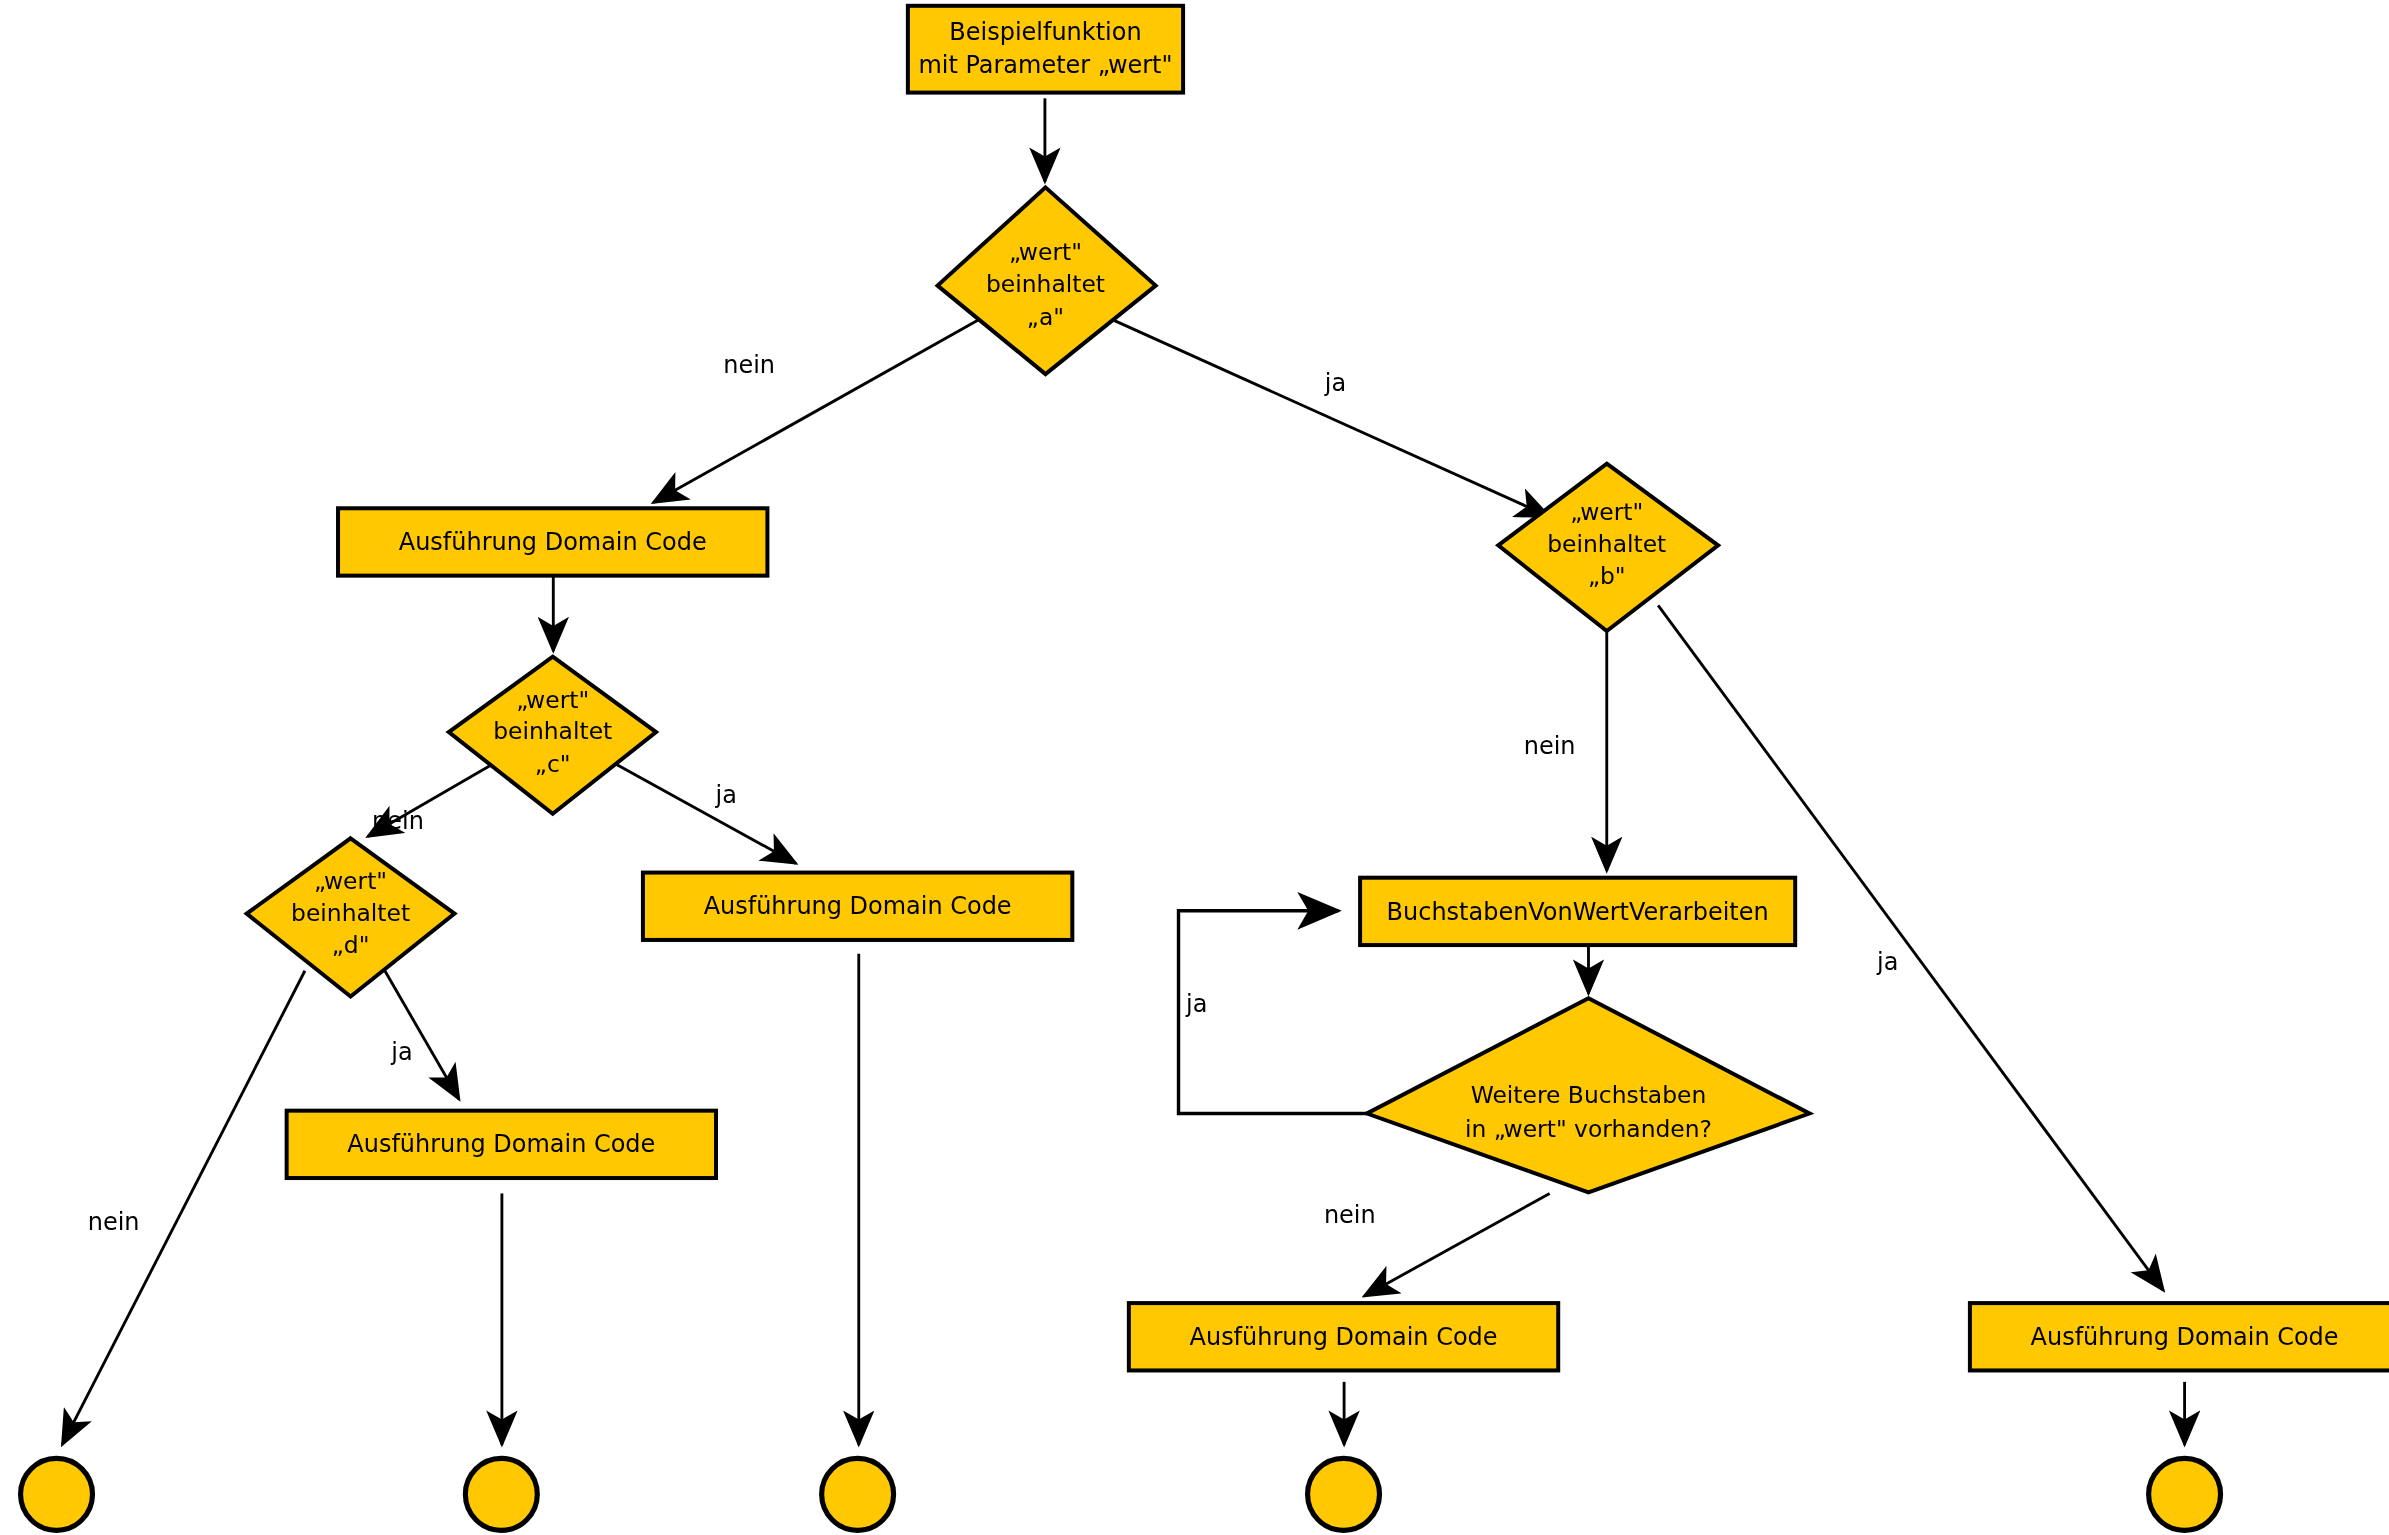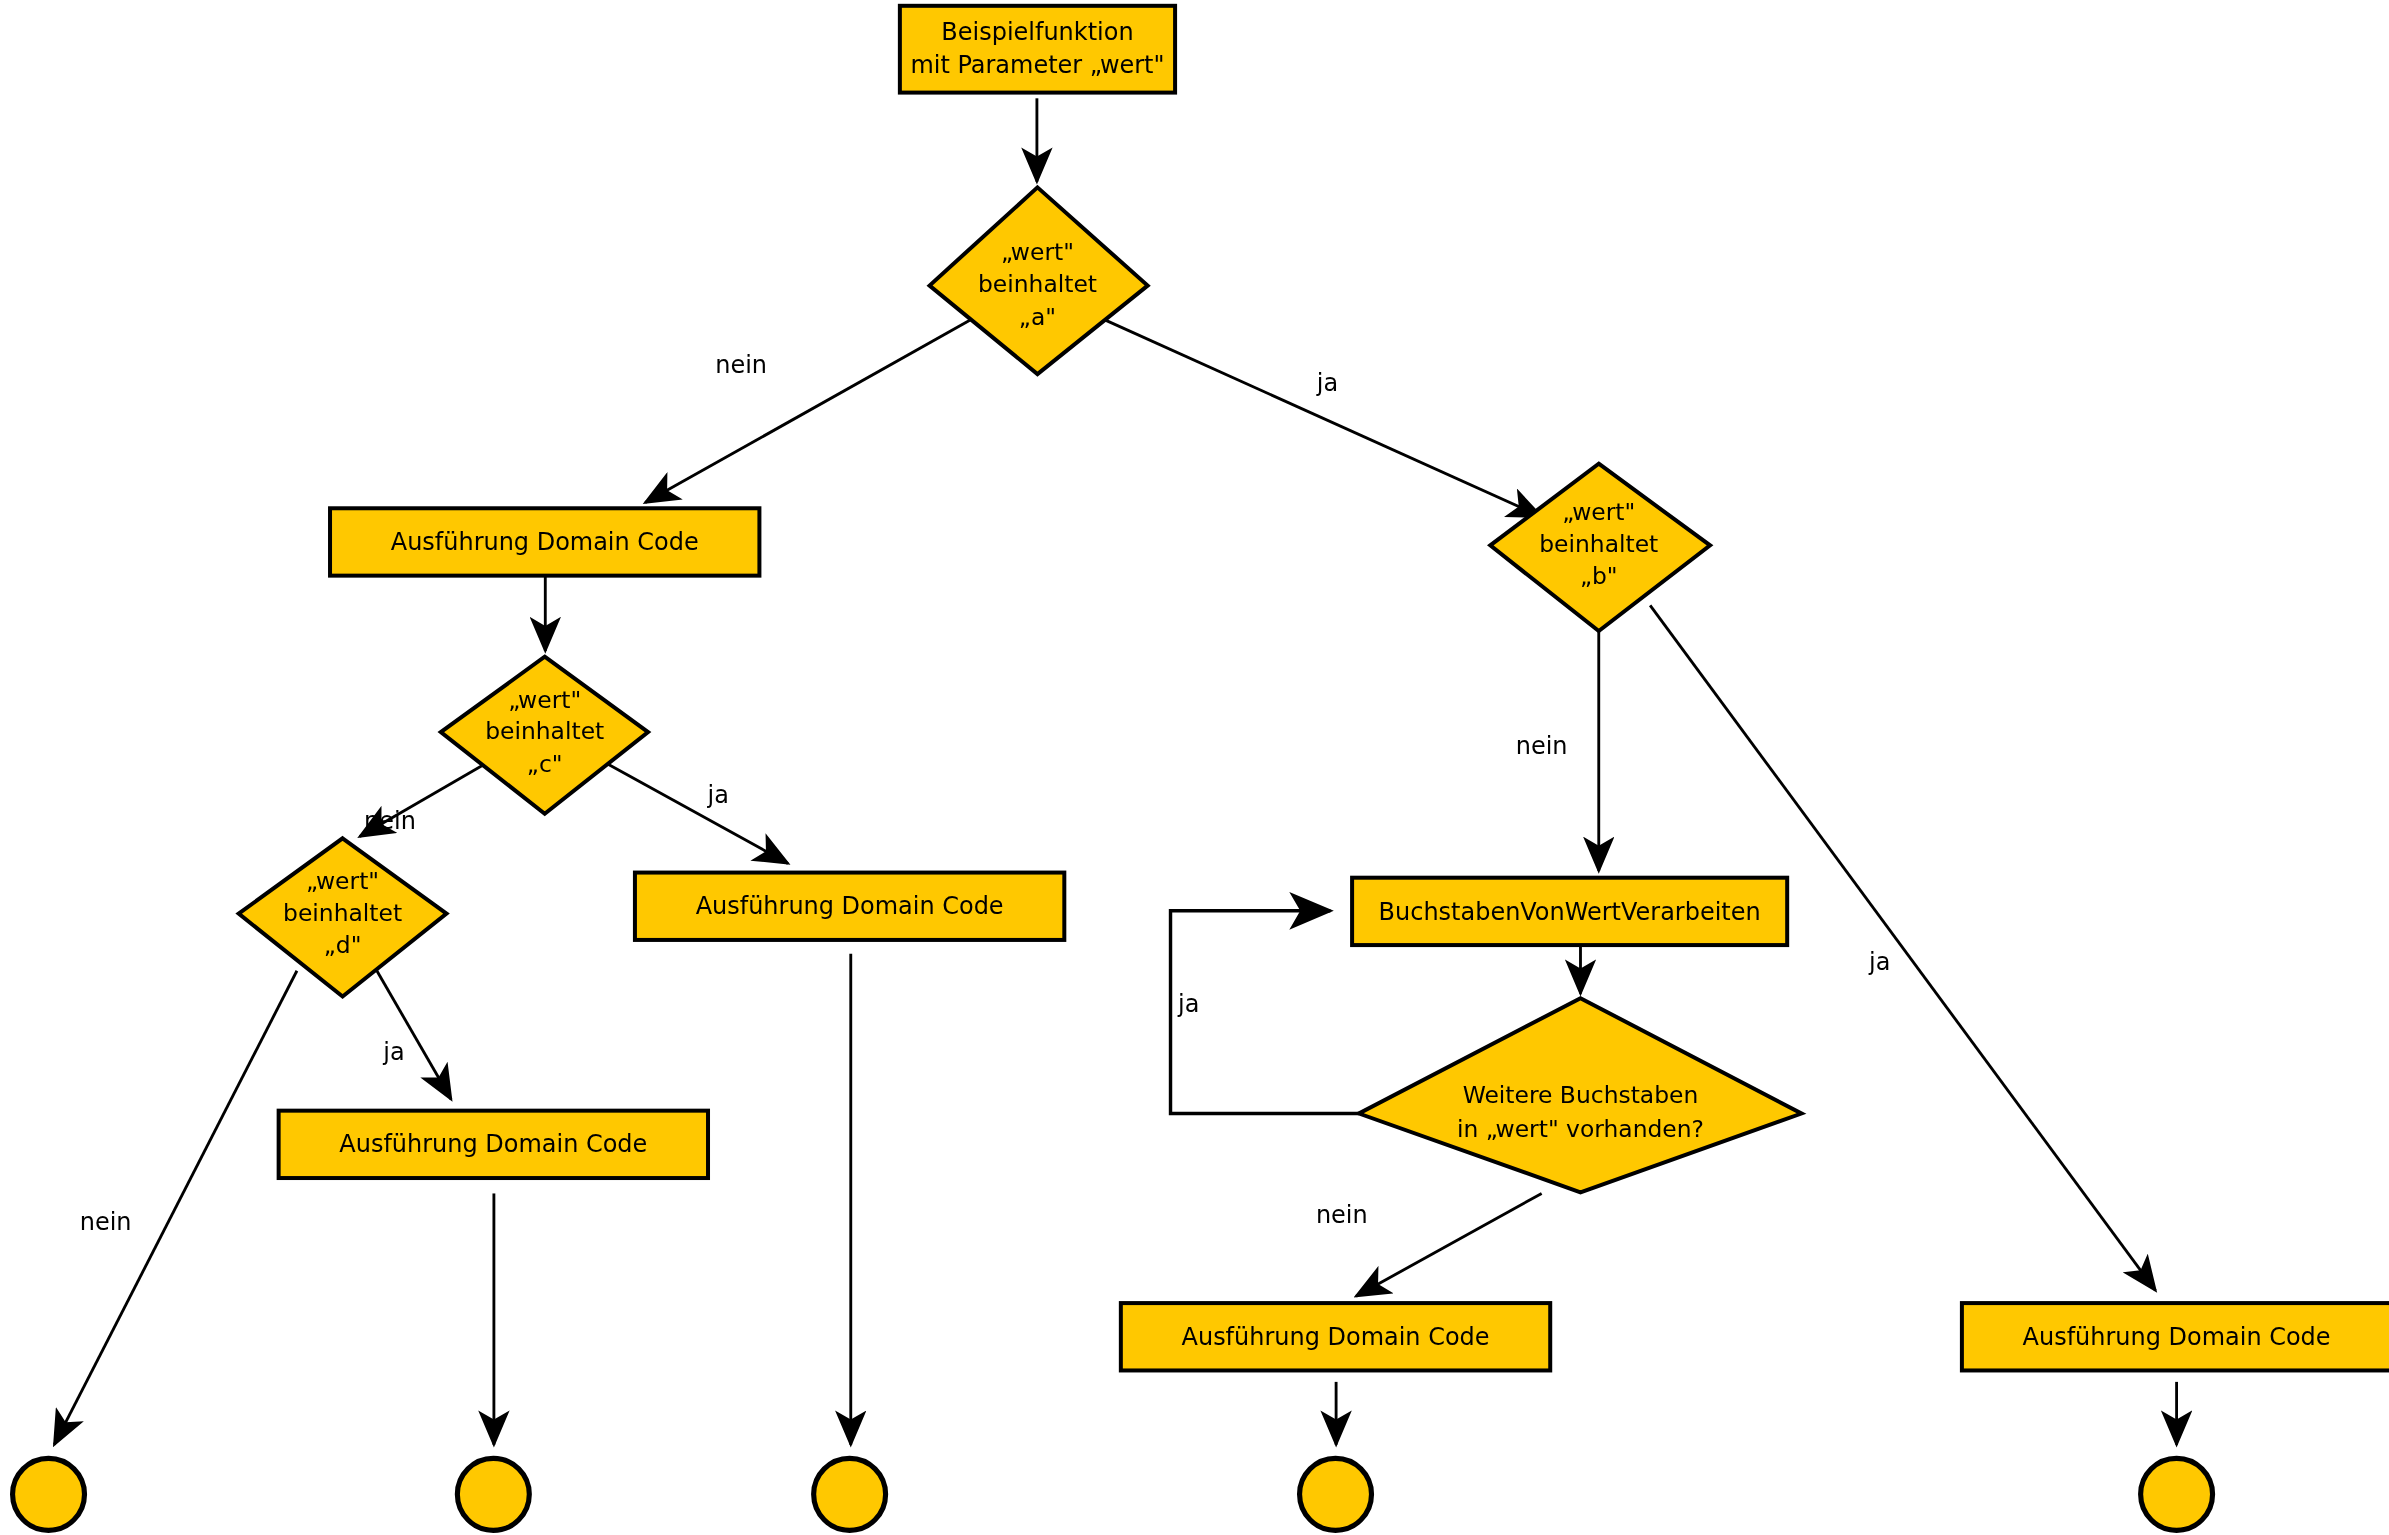--- a/index.html
+++ b/index.html
@@ -11,20 +11,21 @@
     width: 2389px;
     height: 1535px;
     overflow: hidden;
     font-family: "DejaVu Sans", sans-serif;
   }
   #flow-root {
     position: relative;
     width: 1890px;
     height: 1535px;
     background: #ffffff;
+    margin-left: 8px;
   }
   svg#flow-svg {
     position: absolute;
     top: 0;
     left: 0;
     width: 2389px;
     height: 1535px;
     display: block;
   }
   .node-shape {

